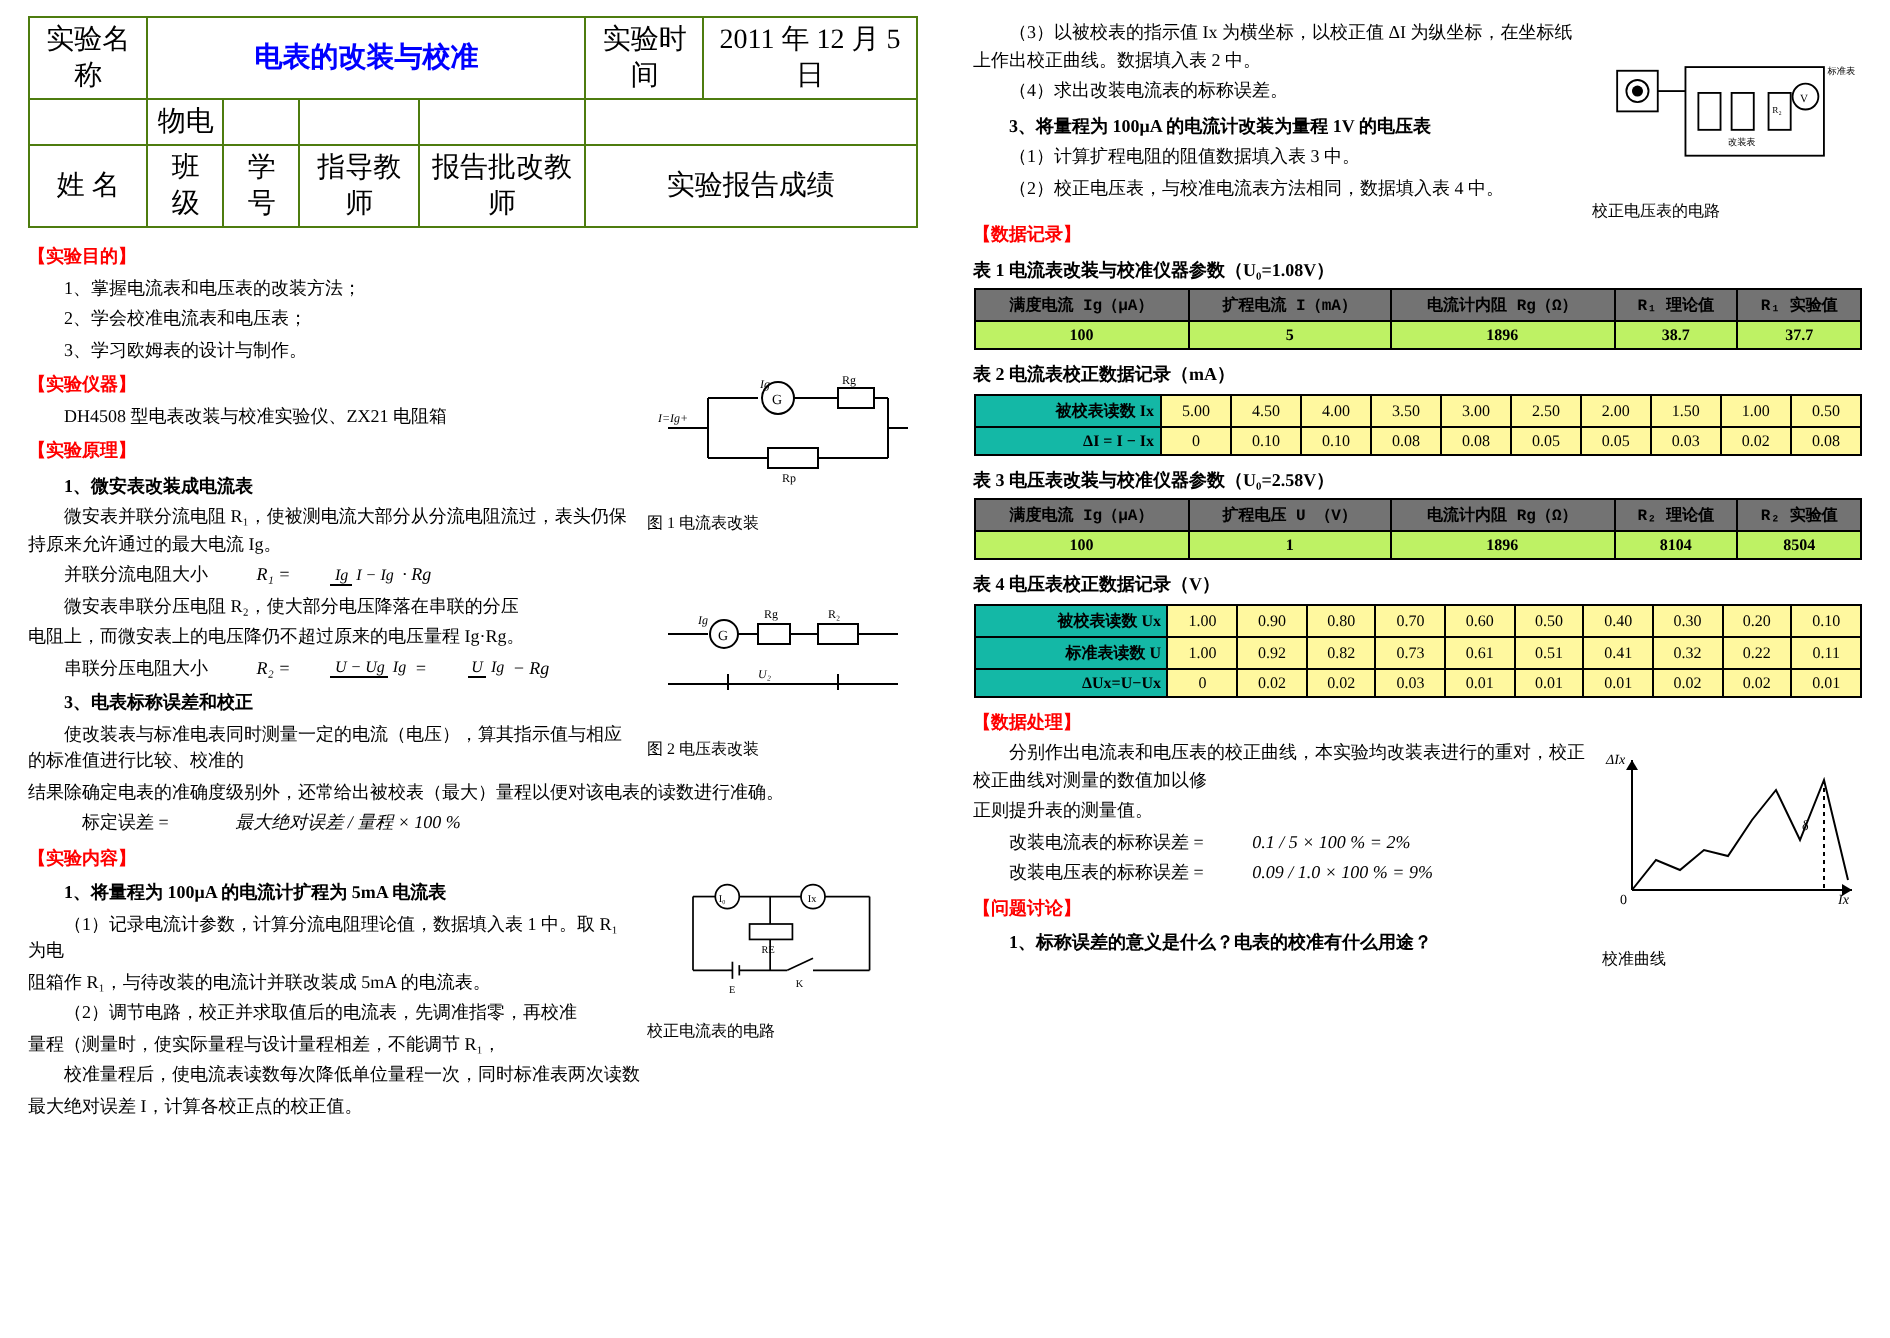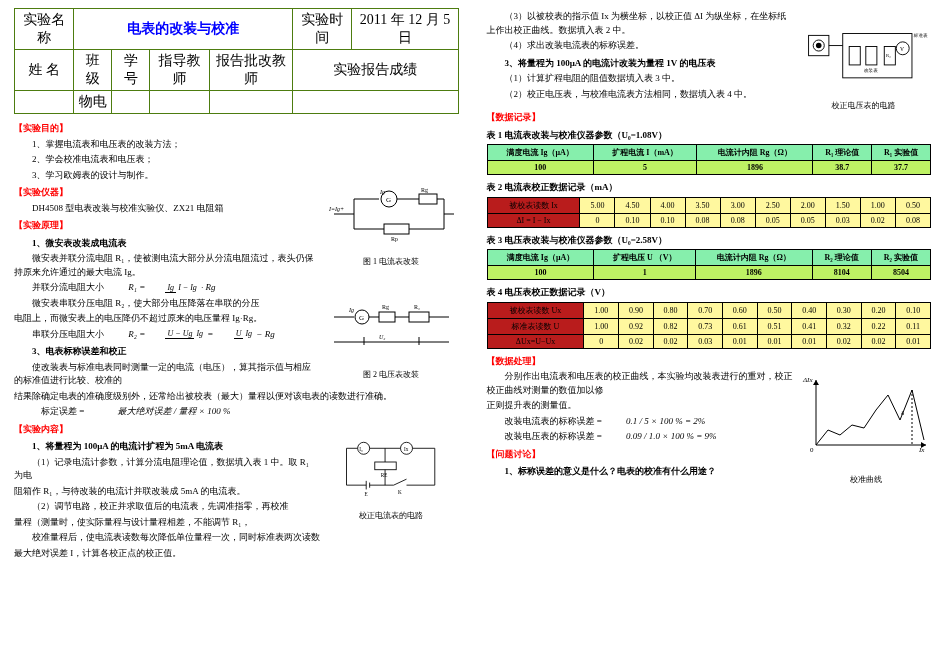--- a/index.html
+++ b/index.html
@@ -56,24 +56,24 @@
   width: 100%;
   margin: 2px 0 6px 0;
   font-size: 8px;
 }
 table.data th, table.data td {
   border: 1px solid #000;
   padding: 2px 3px;
   text-align: center;
   height: 14px;
 }
-.hdr-purple { background: #86efac; }
+.hdr-purple { background: #737373; font-family: Liberation Mono, monospace; }
 .row-green td { background: #bef264; font-weight: bold; }
 .row-yellow td { background: #fff89f; }
-.row-yellow td:first-child { background: #b91c1c; font-weight: normal; }
+.row-yellow td:first-child { background: #14b8a6; font-weight: bold; text-align: right; }
 .tbl-title { font-weight: bold; margin: 4px 0 2px 0; }
 .float-diagram {
   float: right;
   width: 135px;
   margin-left: 6px;
 }
 .diagram-box {
   border: 1px solid #000;
   width: 135px;
   height: 60px;
@@ -84,50 +84,50 @@
   color: #666;
   margin-bottom: 2px;
 }
 .diagram-box.noborder { border: none; }
 .chart-sketch {
   float: right;
   width: 130px;
   height: 90px;
   margin-left: 6px;
 }
-.cap { text-align: center; font-size: 8px; margin-top: 12px; }
+.cap { font-size: 8px; margin-top: 12px; }
 </style>
 </head>
 <body>
 
 <div class="col">
 
   <table class="info">
     <tbody>
         <tr>
       <td>实验名称</td>
       <td colspan="4" class="exp-name">电表的改装与校准</td>
       <td>实验时间</td>
       <td colspan="2">2011 年 12 月 5 日</td>
     </tr>
     <tr>
+      <td></td>
+      <td>物电</td>
+      <td></td>
+      <td></td>
+      <td></td>
+      <td colspan="3"></td>
+    </tr>
+    <tr>
       <td>姓 名</td>
       <td>班 级</td>
       <td>学 号</td>
       <td>指导教师</td>
       <td>报告批改教师</td>
       <td colspan="3">实验报告成绩</td>
-    </tr>
-    <tr>
-      <td></td>
-      <td>物电</td>
-      <td></td>
-      <td></td>
-      <td></td>
-      <td colspan="3"></td>
     </tr>
   </tbody>
     </table>
 
   <p class="section-head">【实验目的】</p>
   <p class="indent1">1、掌握电流表和电压表的改装方法；</p>
   <p class="indent1">2、学会校准电流表和电压表；</p>
   <p class="indent1">3、学习欧姆表的设计与制作。</p>
 
   <div class="float-diagram">

